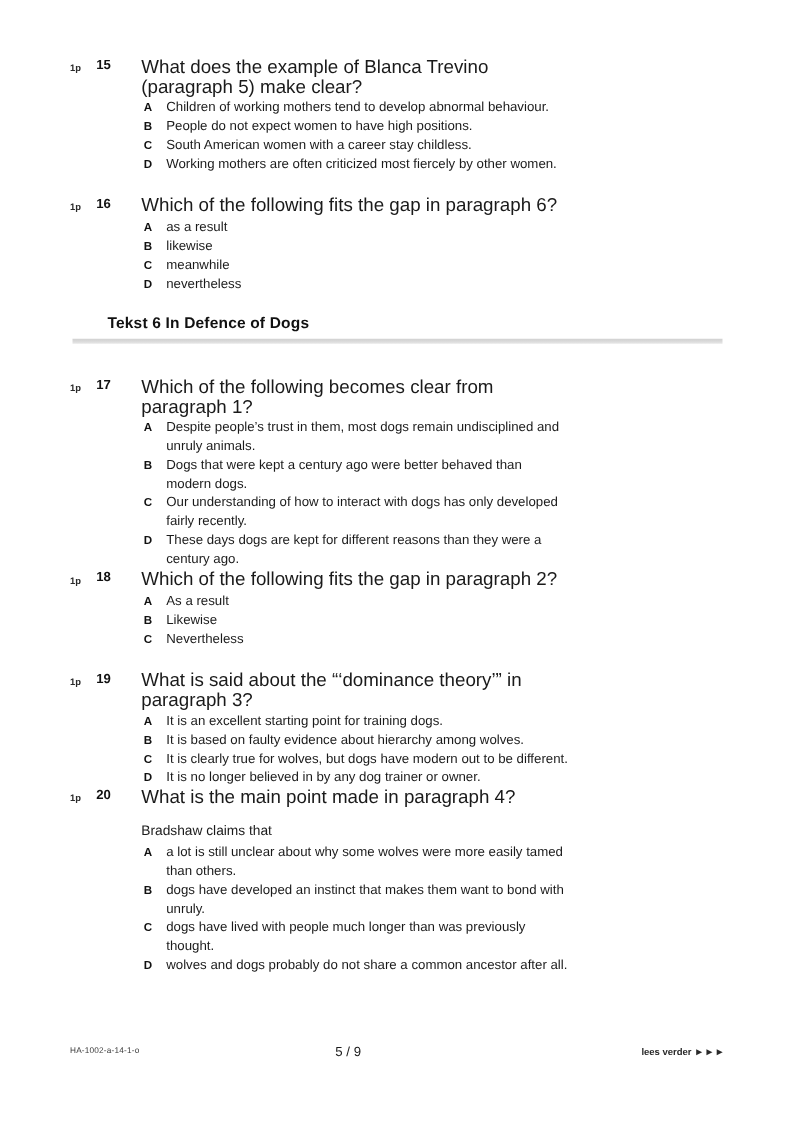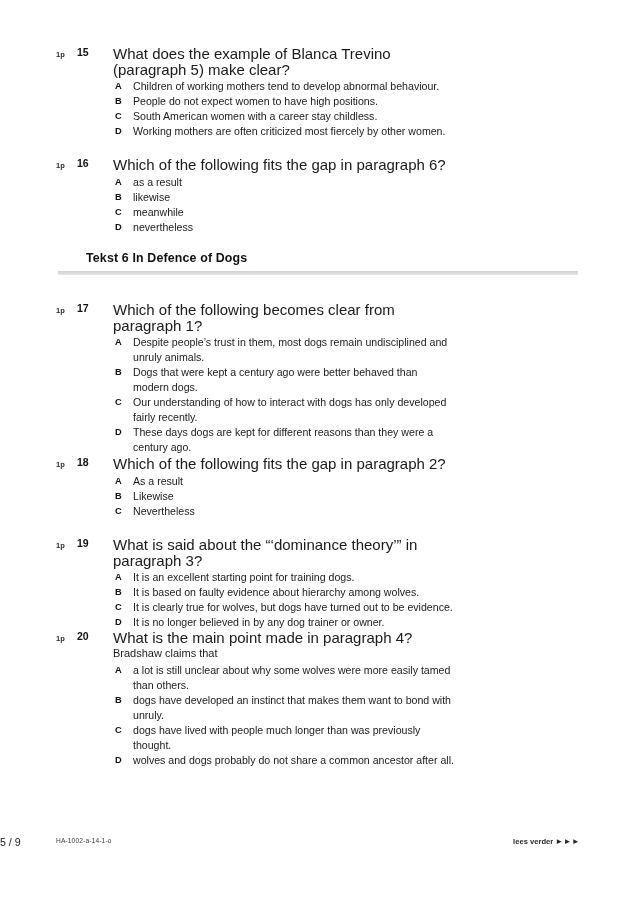--- a/index.html
+++ b/index.html
@@ -51,21 +51,21 @@
     color: #111;
   }
   .qtext {
     margin: 0 0 0 113px;
     padding-right: 55px;
     font-size: 15px;
     line-height: 15.5px;
     color: #1a1a1a;
   }
   .qsub {
-    margin: 0 0 0 113px;
+    margin: 12px 0 0 113px;
     padding-right: 55px;
     font-size: 11px;
     line-height: 15.5px;
     color: #1a1a1a;
   }
 
   .options {
     margin: 2px 0 0 0;
     padding: 0;
     list-style: none;
@@ -122,20 +122,21 @@
     top: 1px;
     font-size: 6.6px;
     letter-spacing: 0.15px;
     color: #3a3a3a;
   }
   .footer-page {
     position: absolute;
     left: 0;
     top: 0;
     width: 557px;
+    text-align: center;
     font-size: 10.6px;
     color: #1a1a1a;
   }
   .footer-next {
     position: absolute;
     right: 56px;
     top: 1px;
     font-size: 7.6px;
     font-weight: 700;
     color: #2a2a2a;
@@ -267,21 +268,21 @@
       <li class="option">
         <span class="optletter">A</span>
         <span>It is an excellent starting point for training dogs.</span>
       </li>
       <li class="option">
         <span class="optletter">B</span>
         <span>It is based on faulty evidence about hierarchy among wolves.</span>
       </li>
       <li class="option">
         <span class="optletter">C</span>
-        <span>It is clearly true for wolves, but dogs have turned out to be evidence.</span>
+        <span>It is clearly true for wolves, but dogs have modern out to be different.</span>
       </li>
       <li class="option">
         <span class="optletter">D</span>
         <span>It is no longer believed in by any dog trainer or owner.</span>
       </li>
     </ul>
   </div>
 
   <div class="qblock" id="q5" style="top:630px">
     <div class="qhead">

